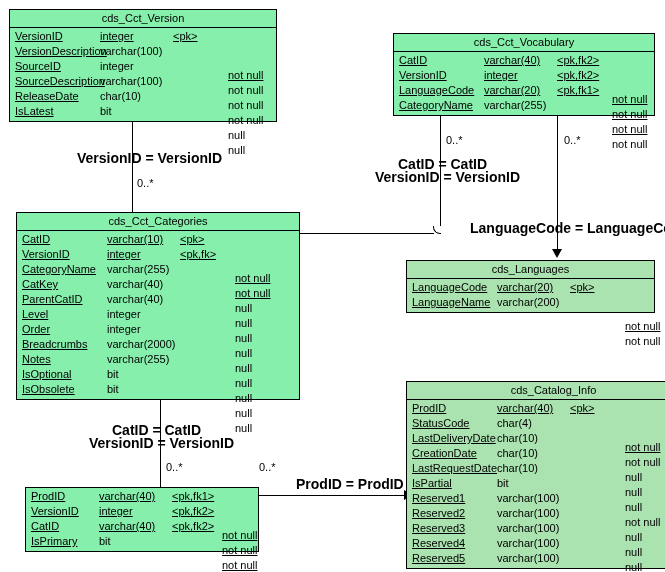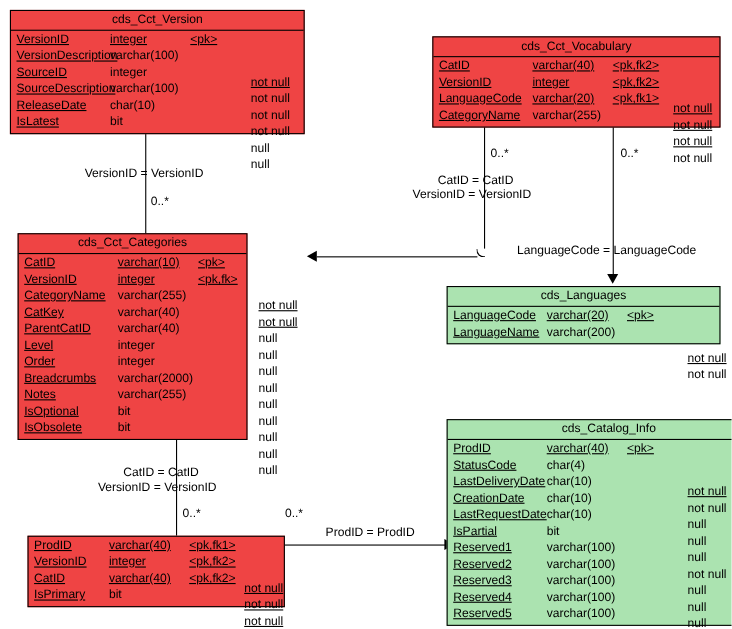--- a/index.html
+++ b/index.html
@@ -21,21 +21,21 @@
     position: absolute;
     left: 0; top: 0;
     width: 665px;
     height: 572px;
   }
   
   .entity {
     position: absolute;
     box-sizing: border-box;
     border: 1px solid #000000;
-    background: #ef4444;
+    background: #86efac;
     z-index: 3;
   }
   .entity.green { background: #abe3b0; }
   .entity .title {
     height: 17px;
     line-height: 17px;
     text-align: center;
     font-size: 11px;
     border-bottom: 1px solid #000000;
     white-space: nowrap;
@@ -98,25 +98,26 @@
   }
   .corner {
     position: absolute;
     border-left: 1px solid #000000;
     border-bottom: 1px solid #000000;
     border-bottom-left-radius: 7px;
     z-index: 1;
   }
   .rel-label {
     position: absolute;
-    font-size: 11px;
+    font-size: 14px;
     white-space: nowrap;
     line-height: 13px;
     z-index: 4;
     color: #000000;
+    font-weight: bold;
   }
   .card {
     position: absolute;
     font-size: 11px;
     white-space: nowrap;
     z-index: 4;
   }
 </style>
 </head>
 <body>
@@ -216,21 +217,21 @@
       </div>
       <div class="attr">
         <span class="c-name">CategoryName</span>
         <span class="c-type">varchar(255)</span>
         <span class="c-key"></span>
         <span class="c-null">not null</span>
       </div>
     </div>
   </div>
 
-  <div class="entity" style="left:16px; top:212px; width:209px;">
+  <div class="entity" style="left:16px; top:212px; width:284px;">
     <div class="title">cds_Cct_Categories</div>
     <div class="attrs">
       <div class="attr pk">
         <span class="c-name">CatID</span>
         <span class="c-type">varchar(10)</span>
         <span class="c-key">&lt;pk&gt;</span>
         <span class="c-null">not null</span>
       </div>
       <div class="attr pk">
         <span class="c-name">VersionID</span>

